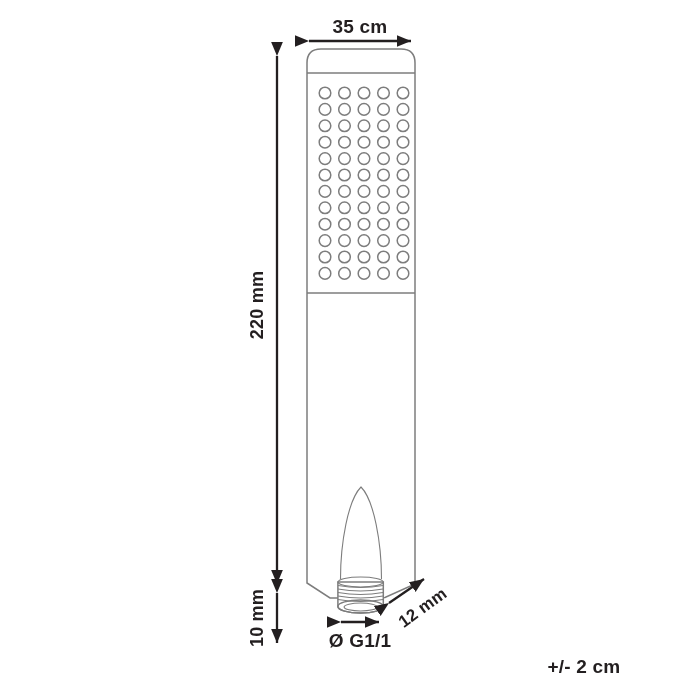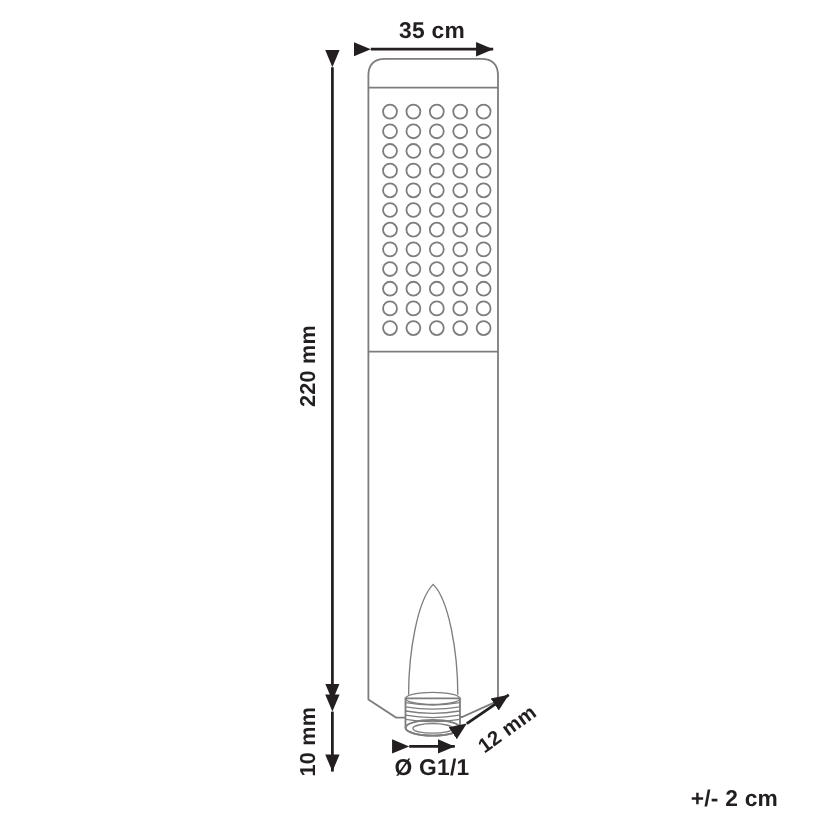--- a/index.html
+++ b/index.html
@@ -142,15 +142,15 @@
   <div class="label big" style="left:360px;top:27px;">35 cm</div>
 
   <div class="label rot90" style="left:257px;top:305px;">220 mm</div>
 
   <div class="label rot90" style="left:257px;top:618px;">10 mm</div>
 
   <div class="label big" style="left:360px;top:641px;">Ø G1/1</div>
 
   <div class="label rot36" style="left:423px;top:608px;">12 mm</div>
 
-  <div class="label big" style="left:612px;top:667px;">+/- 2 cm</div>
+  <div class="label big" style="left:584px;top:667px;">+/- 2 cm</div>
 
 </div>
 
 </body></html>

